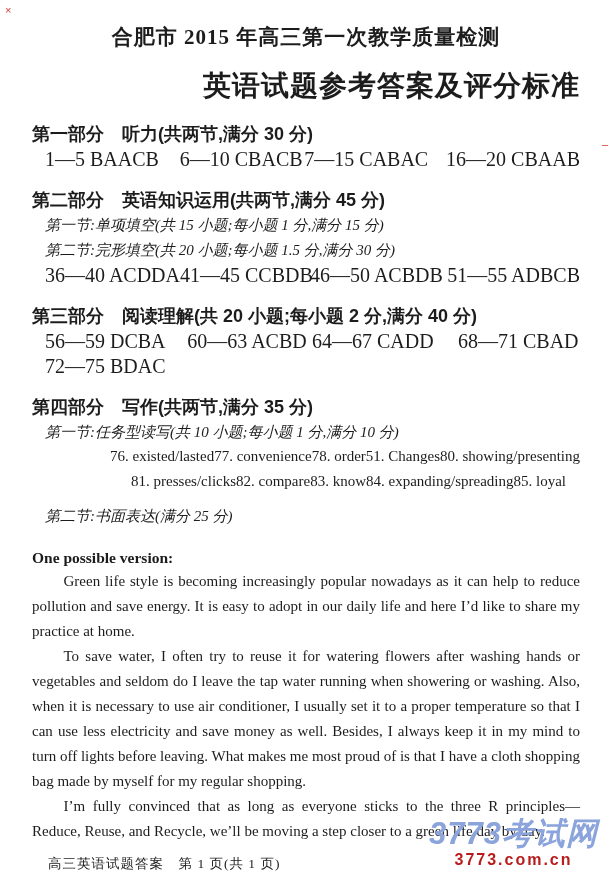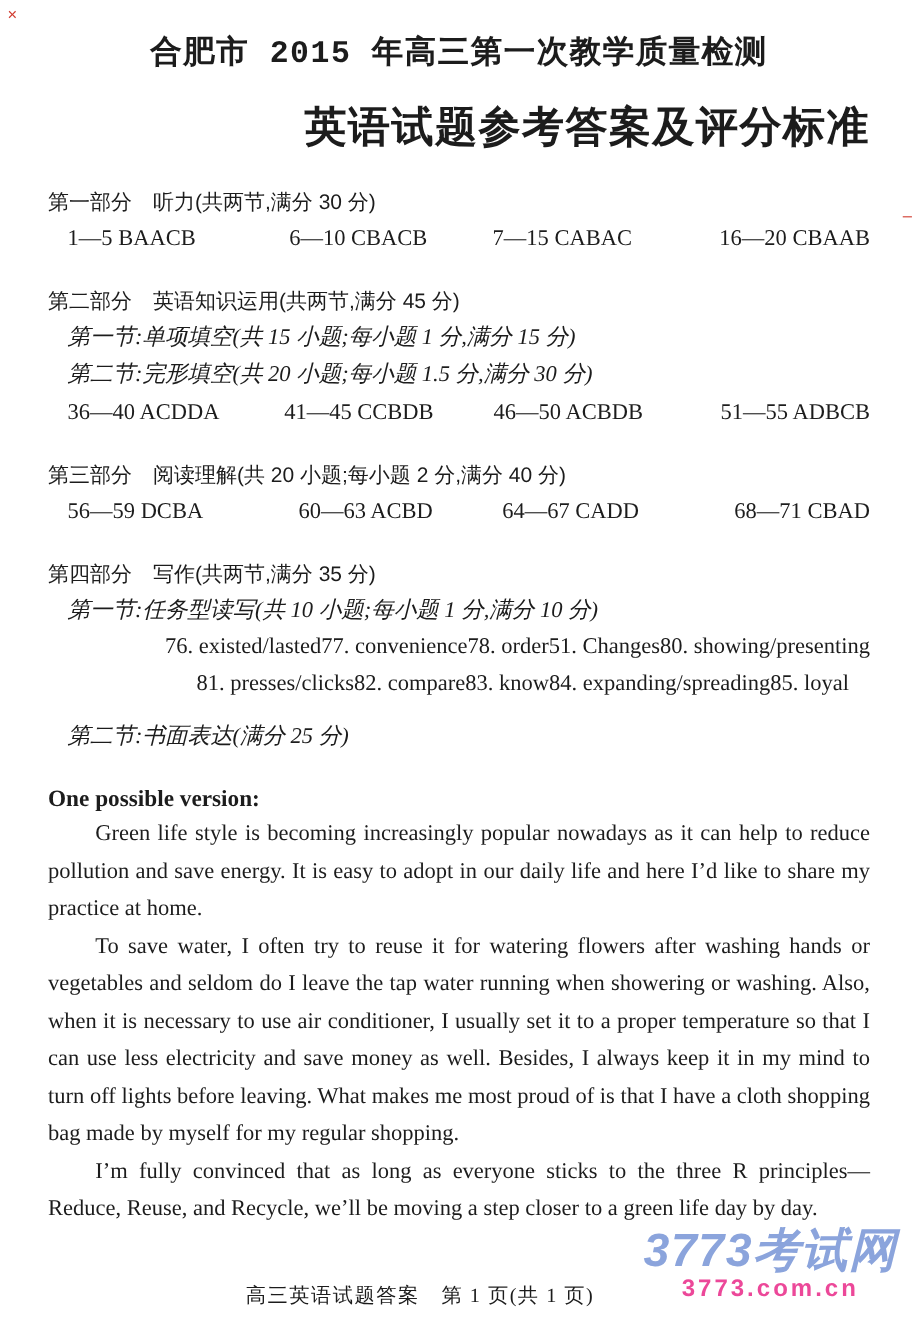--- a/index.html
+++ b/index.html
@@ -8,56 +8,55 @@
     background: #ffffff;
     color: #1c1c1c;
     font-family: "Liberation Serif", serif;
     position: relative;
     overflow: hidden;
   }
   .page { padding: 22px 30px 0 32px; }
 
   .title-main {
     text-align: center;
-    font-family: Liberation Mono, monospace;
+    font-family: Liberation Serif, serif;
     font-weight: bold;
     font-size: 21px;
     line-height: 30px;
     letter-spacing: 1px;
   }
   .title-sub {
     text-align: right;
     font-family: "Liberation Serif", serif;
     font-weight: bold;
     font-size: 28px;
     line-height: 36px;
     margin-top: 16px;
     letter-spacing: 1px;
   }
 
   .part { margin-top: 19px; }
   .part-heading {
     font-family: "Liberation Sans", sans-serif;
-    font-weight: normal;
-    font-size: 14px;
+    font-weight: bold;
+    font-size: 18px;
     line-height: 22px;
   }
   .sub-heading {
     font-style: italic;
     font-size: 15px;
     line-height: 22px;
     margin: 3px 0 0 13px;
   }
   .answer-row {
     display: flex;
-    font-size: 15px;
+    font-size: 20px;
     line-height: 22px;
     margin: 3px 0 0 13px;
     white-space: nowrap;
-    gap: 40px;
   }
   .answer-row > span:nth-child(1) { width: 137px; }
   .answer-row > span:nth-child(2) { width: 130px; text-align: center; }
   .answer-row > span:nth-child(3) { width: 146px; }
   .blank-row {
     display: flex;
     justify-content: flex-end;
     font-size: 15px;
     line-height: 23px;
     margin: 2px 0 0 13px;
@@ -76,23 +75,23 @@
     font-size: 15px;
     line-height: 25px;
     text-align: justify;
     text-indent: 2.1em;
   }
 
   .footer {
     position: absolute;
     left: 0; bottom: 16px;
     width: 560px;
-    text-align: center;
     font-size: 13.5px;
     letter-spacing: 1px;
+    padding-left: 48px;
   }
 
   .watermark {
     position: absolute;
     right: 12px; bottom: 20px;
     text-align: center;
     font-family: Liberation Sans, sans-serif;
     line-height: 1.05;
   }
   .wm-name {
@@ -152,20 +151,23 @@
     </div>
   </div>
 
   <div class="part">
     <div class="part-heading">第三部分　阅读理解(共 20 小题;每小题 2 分,满分 40 分)</div>
     <div class="answer-row">
       <span>56—59 DCBA</span>
       <span>60—63 ACBD</span>
       <span>64—67 CADD</span>
       <span>68—71 CBAD</span>
+    </div>
+    <div class="answer-row">
+      <span>72—75 BDAC</span>
     </div>
   </div>
 
   <div class="part">
     <div class="part-heading">第四部分　写作(共两节,满分 35 分)</div>
     <div class="sub-heading">第一节:任务型读写(共 10 小题;每小题 1 分,满分 10 分)</div>
     <div class="blank-row">
       <span>76. existed/lasted</span>
       <span>77. convenience</span>
       <span>78. order</span>
@@ -187,14 +189,14 @@
       <p>I’m fully convinced that as long as everyone sticks to the three R principles—Reduce, Reuse, and Recycle, we’ll be moving a step closer to a green life day by day.</p>
     </div>
   </div>
 
 </div>
 
 <div class="footer">高三英语试题答案　第 1 页(共 1 页)</div>
 
 <div class="watermark">
   <div class="wm-name" style="color: rgb(139, 164, 220);">3773考试网</div>
-  <div class="wm-url" style="color: #ec4899;">3773.com.cn</div>
+  <div class="wm-url" style="color: #b91c1c;">3773.com.cn</div>
 </div>
 
 </body></html>

